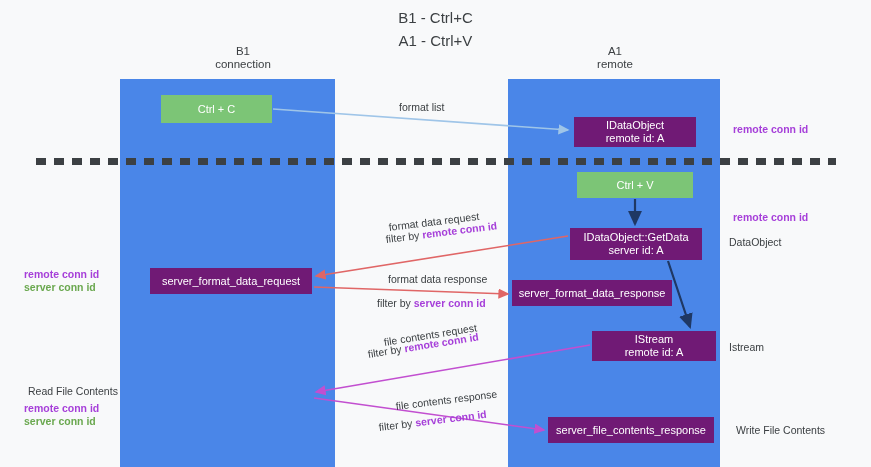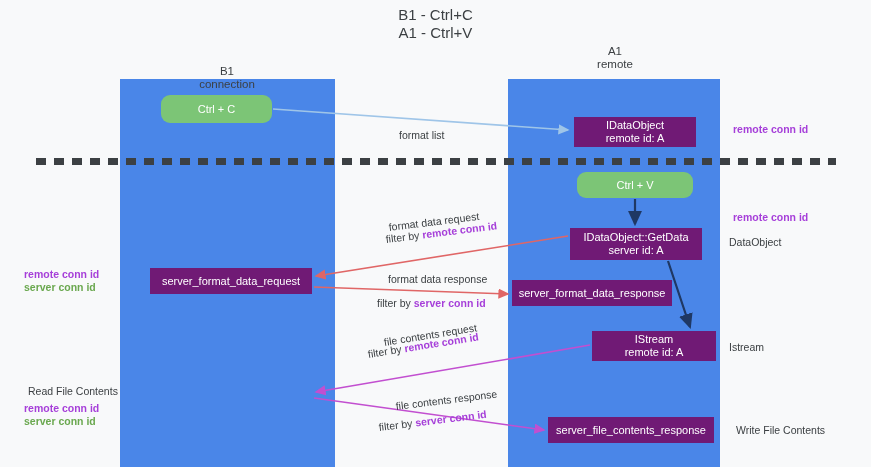--- a/index.html
+++ b/index.html
@@ -14,64 +14,64 @@
   .stage{position:absolute;left:0;top:0;width:871px;height:467px;}
 
   
   .col{position:absolute;background:#4a86e8;}
   #col-b1{left:120px;top:79px;width:215px;height:388px;}
   #col-a1{left:508px;top:79px;width:212px;height:388px;}
 
   
   #title{
     position:absolute;left:0;top:6px;width:871px;
-    text-align:center;font-size:15px;line-height:18px;color:#3c4043;
+    text-align:center;font-size:15px;line-height:23px;color:#3c4043;
     white-space:pre-line;
   }
   .col-head{
     position:absolute;text-align:center;font-size:11.5px;line-height:13px;
     color:#3c4043;white-space:pre-line;
   }
-  #head-b1{left:152px;top:45px;width:150px;margin-top:20px;}
+  #head-b1{left:168px;top:45px;width:150px;}
   #head-a1{left:540px;top:45px;width:150px;}
 
   
   #divider{
     position:absolute;left:36px;top:158px;width:800px;height:7px;
     background-image:repeating-linear-gradient(to right,#3c4043 0,#3c4043 10px,rgba(0,0,0,0) 10px,rgba(0,0,0,0) 18px);
   }
 
   
   .box{
     position:absolute;box-sizing:border-box;
     display:flex;align-items:center;justify-content:center;
     text-align:center;color:#ffffff;font-size:11px;line-height:13px;
     white-space:pre-line;padding:2px 4px;
   }
-  .green{background:#7cc576;border-radius:9px;}
+  .green{background:#7cc576;}
   .orange{background:#701a75;}
 
   #box-ctrlc{left:161px;top:95px;width:111px;height:28px;}
   #box-idataobject{left:574px;top:117px;width:122px;height:30px;}
   #box-ctrlv{left:577px;top:172px;width:116px;height:26px;}
   #box-getdata{left:570px;top:228px;width:132px;height:32px;}
   #box-fmt-req{left:150px;top:268px;width:162px;height:26px;}
   #box-fmt-resp{left:512px;top:280px;width:160px;height:26px;}
   #box-istream{left:592px;top:331px;width:124px;height:30px;}
   #box-file-req{left:147px;top:383px;width:165px;height:26px;}
   #box-file-resp{left:548px;top:417px;width:166px;height:26px;}
 
   
   .lbl{position:absolute;font-size:10.5px;line-height:13px;white-space:nowrap;color:#3c4043;}
   .lbl .p{color:#a63fd9;font-weight:bold;}
   .rot-a{transform:rotate(-7deg);transform-origin:left top;}
   .rot-c{transform:rotate(-9deg);transform-origin:left top;}
   .rot-d{transform:rotate(-7deg);transform-origin:left top;}
 
-  #lbl-format-list{left:399px;top:101px;margin-top:28px;}
+  #lbl-format-list{left:399px;top:101px;}
   #lbl-fmt-req{left:388px;top:221px;}
   #lbl-fmt-req2{left:385px;top:233px;}
   #lbl-fmt-resp{left:388px;top:273px;}
   #lbl-fmt-resp2{left:377px;top:297px;}
   #lbl-file-req{left:383px;top:336px;}
   #lbl-file-req2{left:367px;top:348px;}
   #lbl-file-resp{left:395px;top:400px;}
   #lbl-file-resp2{left:378px;top:421px;}
 
   

